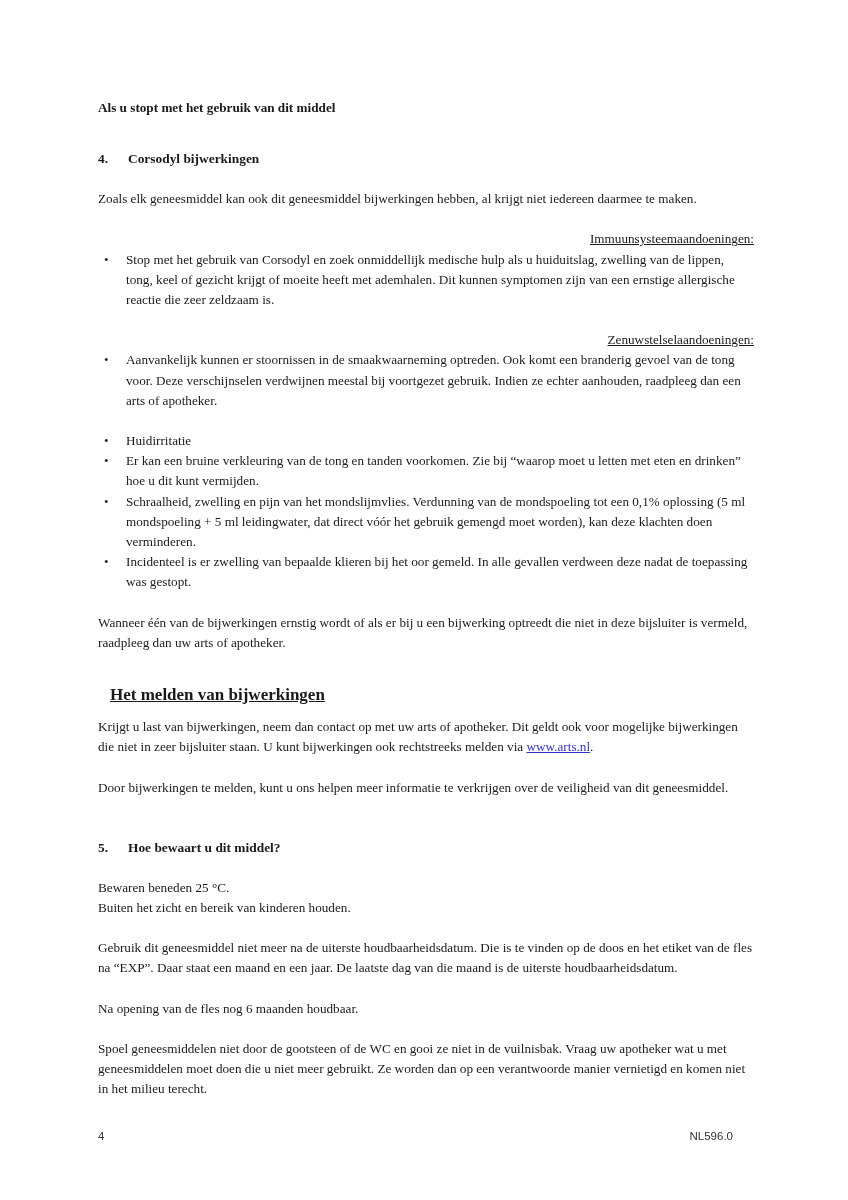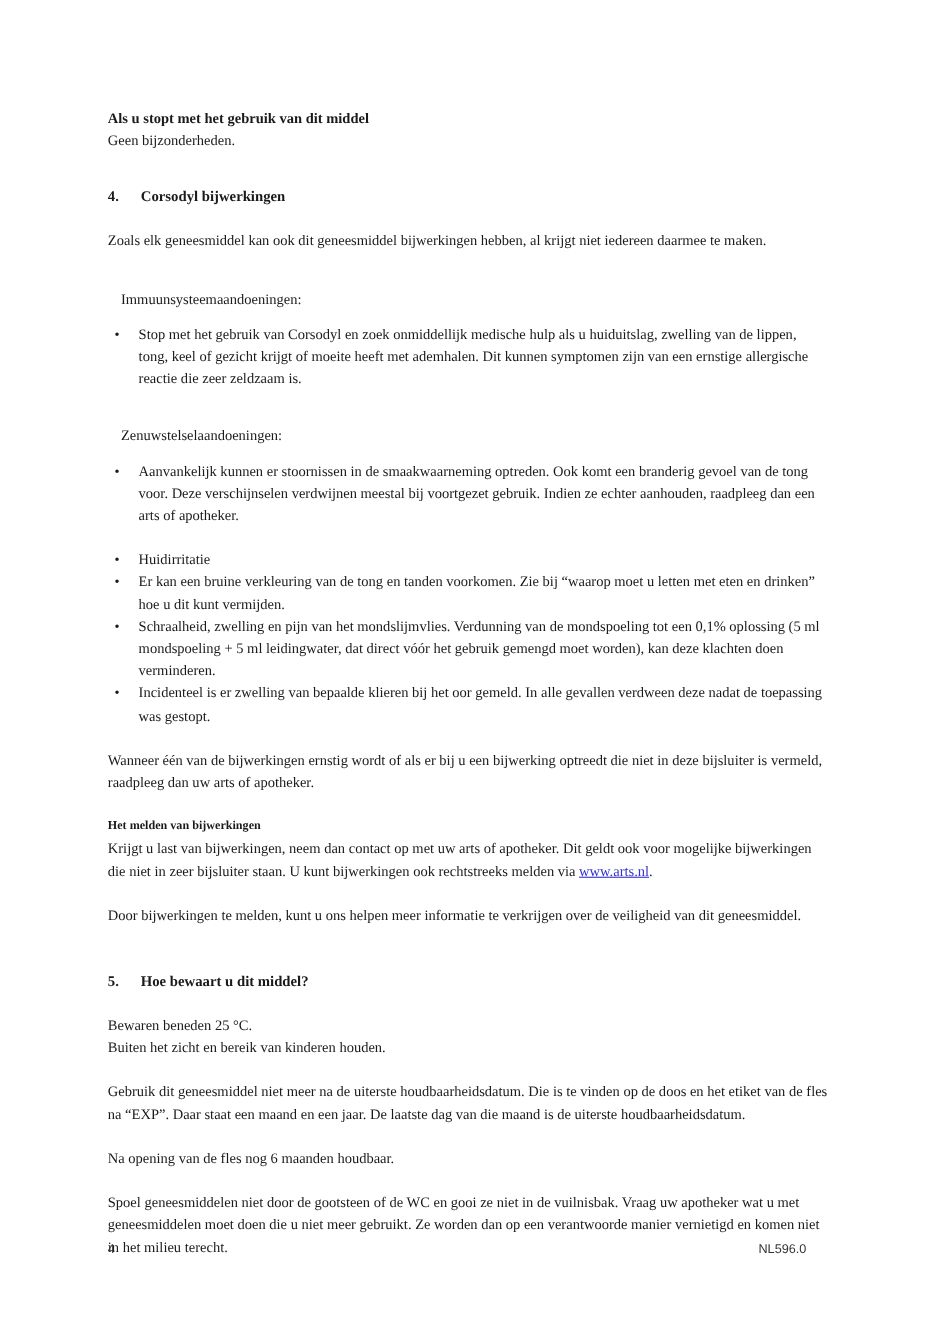--- a/index.html
+++ b/index.html
@@ -39,27 +39,30 @@
     font-weight: bold;
     margin: 0;
   }
   .sec-head .num {
     display: inline-block;
     width: 30px;
   }
   .subhead-ul {
     font-size: 13.2px;
     line-height: 20.2px;
+    text-decoration: underline;
+    margin: 0;
+    text-align: right;
+  }
+  .subhead-bold-ul {
+    font-size: 17px;
+    line-height: 20.2px;
+    font-weight: bold;
+    text-decoration: underline;
     margin: 12px;
-  }
-  .subhead-bold-ul {
-    font-size: 11px;
-    line-height: 20.2px;
-    font-weight: bold;
-    margin: 0;
   }
   ul.bullets {
     list-style: none;
     margin: 0;
     padding: 0;
   }
   ul.bullets > li {
     position: relative;
     padding-left: 28px;
     font-size: 13.2px;
@@ -94,21 +97,20 @@
   }
 </style>
 </head>
 <body>
 
 <div class="page">
 
   <div class="content">
 
     <div class="para bold">Als u stopt met het gebruik van dit middel</div>
-    <div class="para">Geen bijzonderheden.</div>
 
     <div class="gap-l"></div>
 
     <div class="sec-head">
       <span class="num">4.</span><span>Corsodyl bijwerkingen</span>
     </div>
 
     <div class="gap-m"></div>
 
     <div class="para">Zoals elk geneesmiddel kan ook dit geneesmiddel bijwerkingen hebben, al krijgt niet iedereen daarmee te maken.</div>

